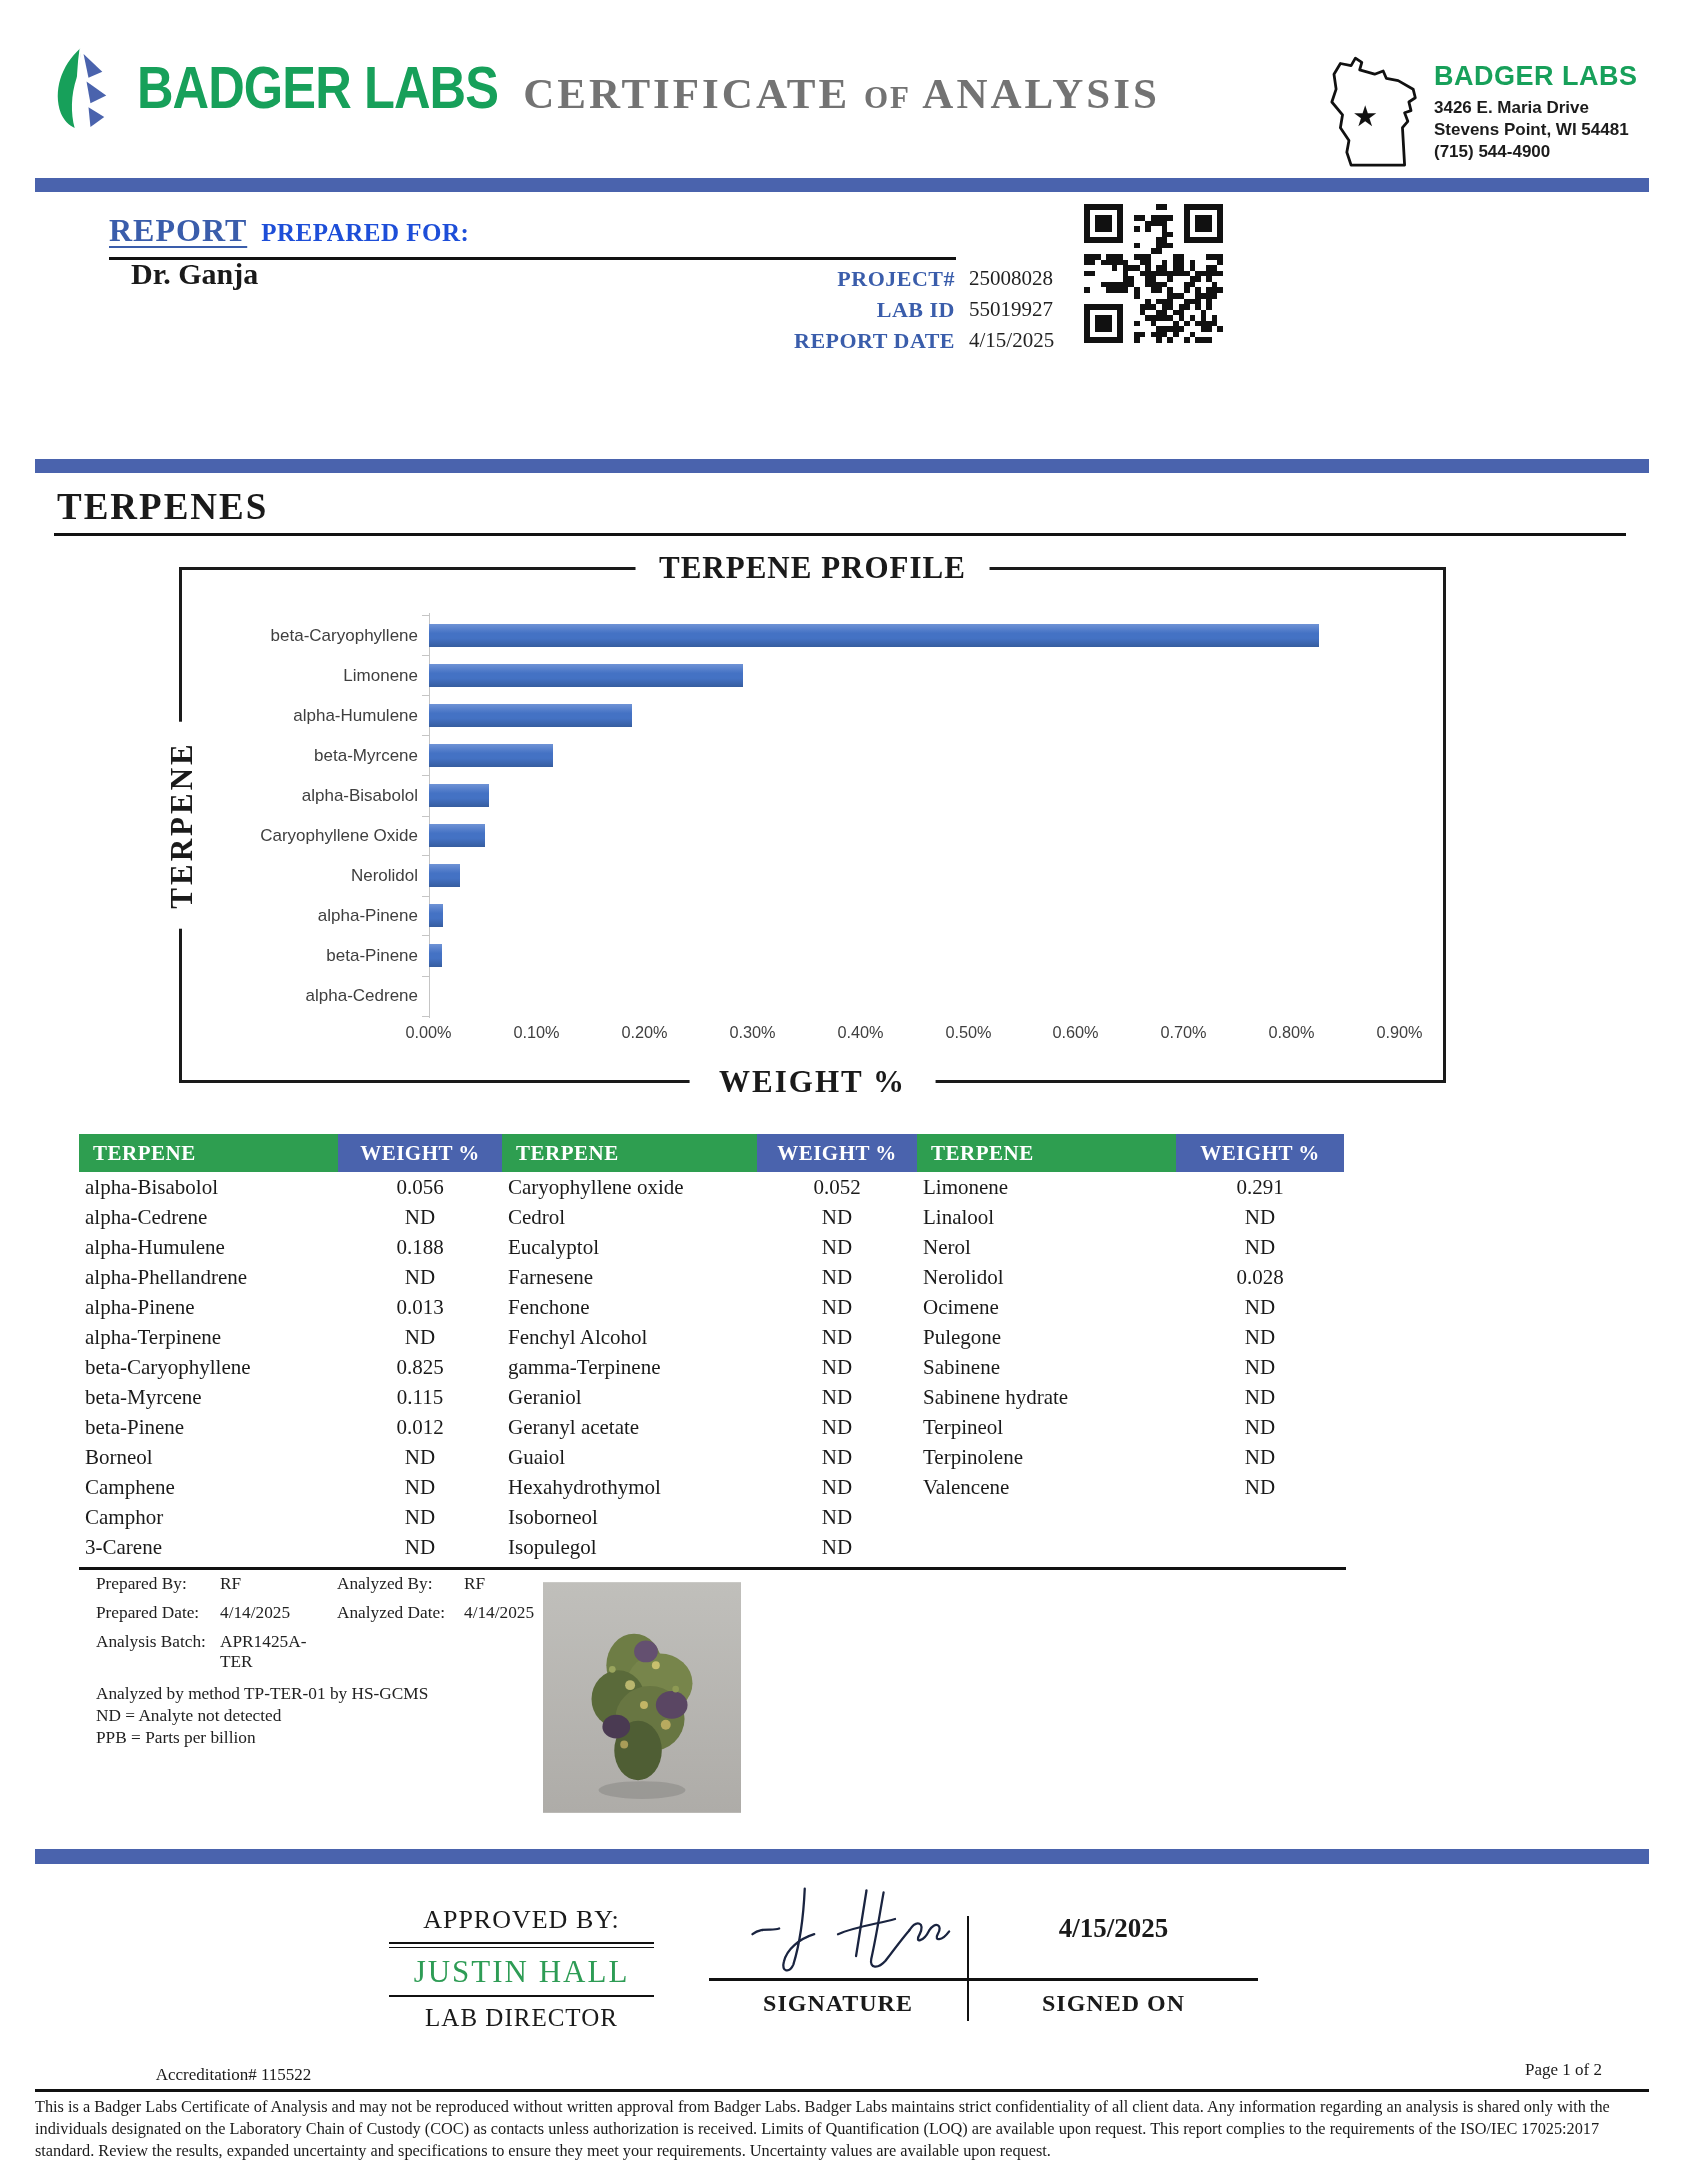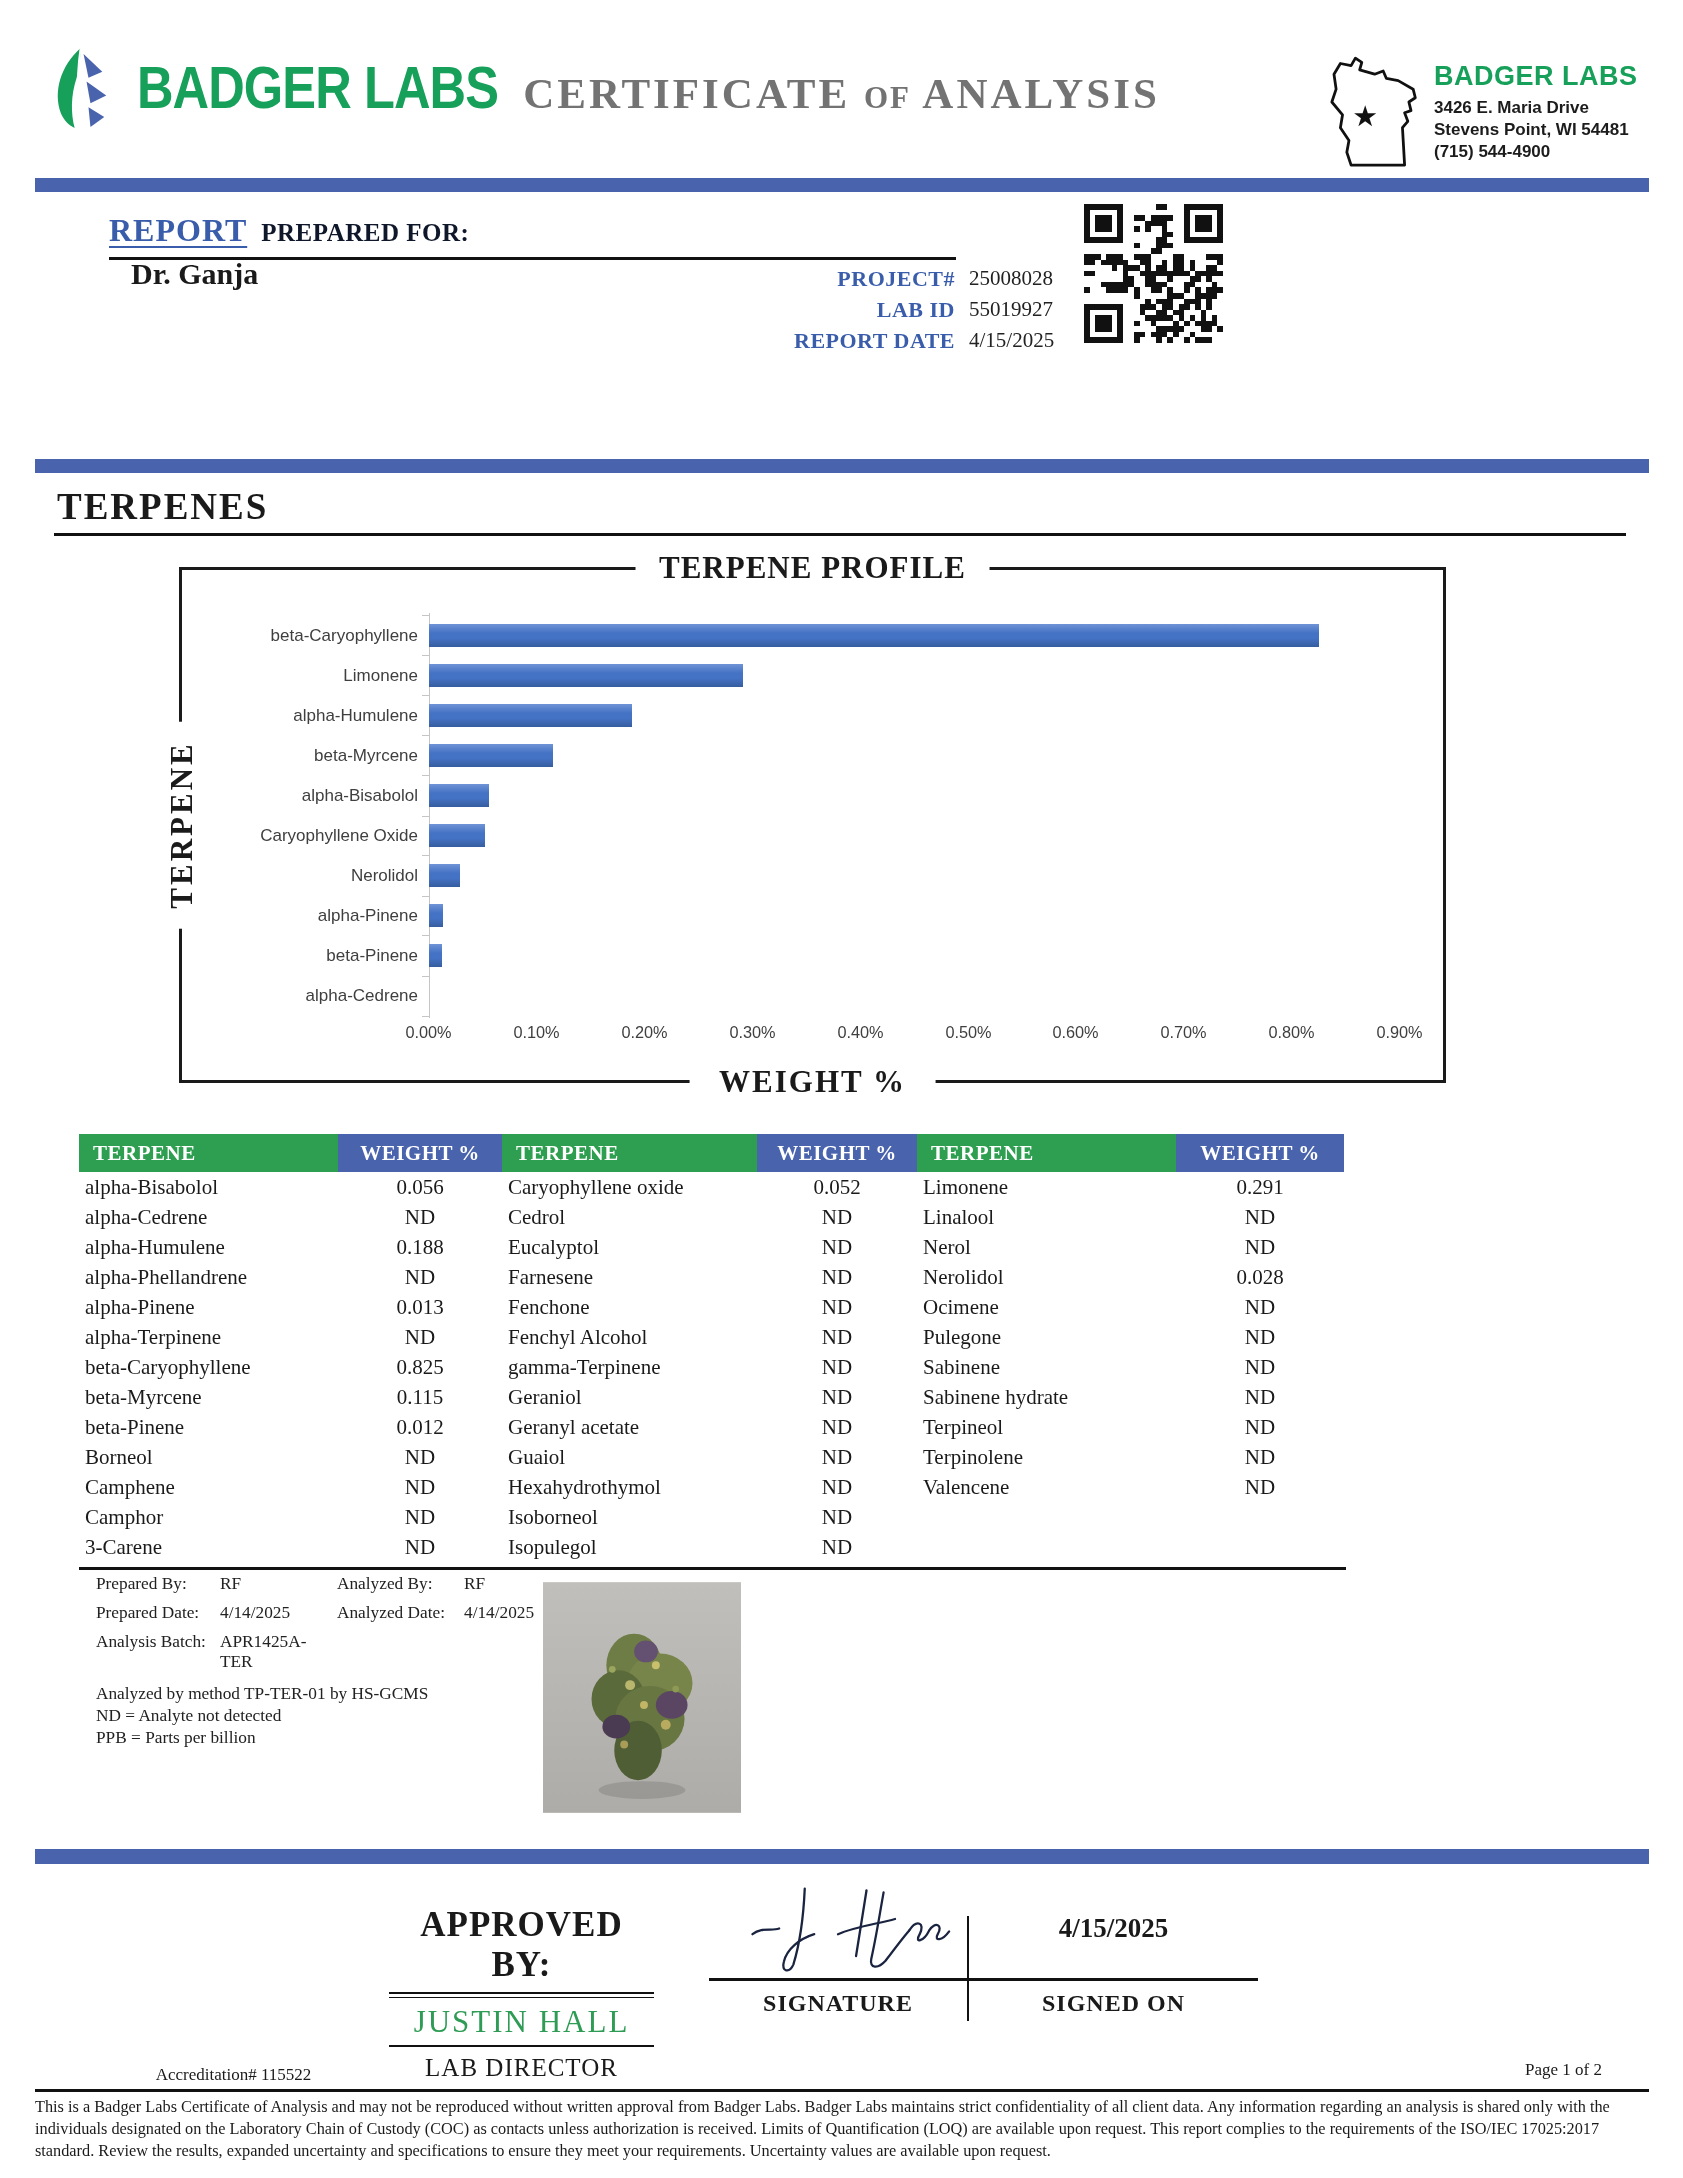--- a/index.html
+++ b/index.html
@@ -18,21 +18,21 @@
   .lab-block{left:1434px;top:61px;width:228px;}
   .lab-name{font-family:"Liberation Sans",sans-serif;font-weight:700;font-size:27px;color:var(--brand-green);letter-spacing:0.5px;}
   .lab-addr{font-family:"Liberation Sans",sans-serif;font-weight:700;font-size:17px;color:#1c1c1c;line-height:22px;margin-top:5px;}
   .bluebar{background:var(--accent-blue);}
   .bar1{left:35px;top:178px;width:1614px;height:14px;}
 
   
   .report-heading{left:109px;top:212px;width:847px;border-bottom:3px solid #111;padding-bottom:8px;white-space:nowrap;}
   .report-word{color:var(--text-blue);font-size:32px;font-weight:bold;letter-spacing:1px;
       text-decoration:underline;text-underline-offset:5px;text-decoration-thickness:2px;}
-  .prepared-word{font-size:25px;font-weight:bold;color:#0f172a;letter-spacing:0.5px;margin-left:10px;}
+  .prepared-word{font-size:25px;font-weight:bold;color:#1d4ed8;letter-spacing:0.5px;margin-left:10px;}
   .client-name{left:131px;top:257px;font-size:30px;font-weight:bold;}
   .project-info{left:683px;top:266px;display:grid;grid-template-columns:272px auto;column-gap:14px;row-gap:5px;}
   .pi-label{color:var(--text-blue);font-weight:bold;font-size:22px;text-align:right;letter-spacing:0.5px;}
   .pi-value{font-size:21px;color:#222;}
   .qr{left:1084px;top:204px;width:139px;height:139px;}
 
   .sample-block{left:109px;top:370px;width:847px;border-top:3px solid #111;padding-top:7px;
       display:grid;grid-template-columns:216px auto;row-gap:3px;}
   .sample-label{font-weight:bold;font-size:23px;}
   .sample-value{font-size:23px;}
@@ -80,21 +80,21 @@
   .photo{left:543px;top:1582px;width:198px;height:231px;}
 
   .bar3{left:35px;top:1849px;width:1614px;height:15px;}
 
   
   .pjla{left:149px;top:1879px;width:168px;text-align:center;}
   .pjla-name{font-family:"Liberation Sans",sans-serif;font-weight:700;font-size:27px;letter-spacing:0;margin-top:2px;}
   .pjla-testing{font-family:"Liberation Sans",sans-serif;font-weight:700;font-size:15px;margin-top:1px;}
   .accreditation{left:132px;top:2065px;width:203px;text-align:center;font-size:17px;}
   .approved{left:389px;top:1905px;width:265px;text-align:center;}
-  .approved-by{font-size:35px;font-weight:bold;letter-spacing:1px;}
+  .approved-by{font-size:26px;font-weight:normal;letter-spacing:1px;}
   .double-rule{height:3px;border-top:2.5px solid #111;border-bottom:1.5px solid #111;margin:7px 0 3px 0;}
   .approver-name{font-size:31px;color:var(--name-green);letter-spacing:2px;padding:3px 0 5px 0;}
   .single-rule{border-top:2.5px solid #111;}
   .approver-title{font-size:25px;letter-spacing:1px;margin-top:7px;}
   .sig-block{left:709px;top:1879px;width:258px;}
   .sig-area{height:99px;border-bottom:3px solid #111;position:relative;}
   .sig-svg{position:absolute;left:10px;top:2px;}
   .sig-label{text-align:center;font-weight:bold;font-size:24px;letter-spacing:1px;margin-top:9px;}
   .vline{left:967px;top:1916px;height:105px;border-left:2px solid #111;}
   .date-block{left:969px;top:1879px;width:289px;}

